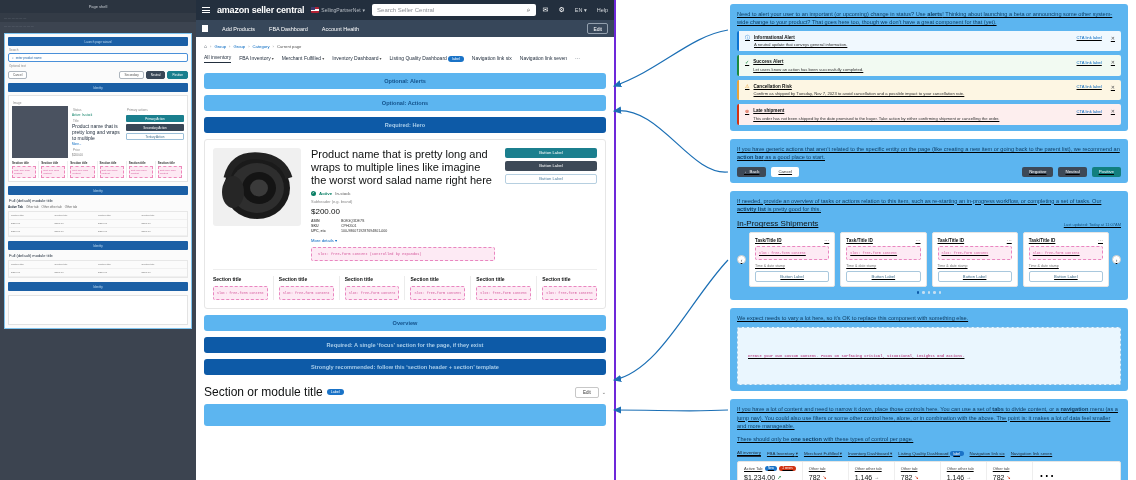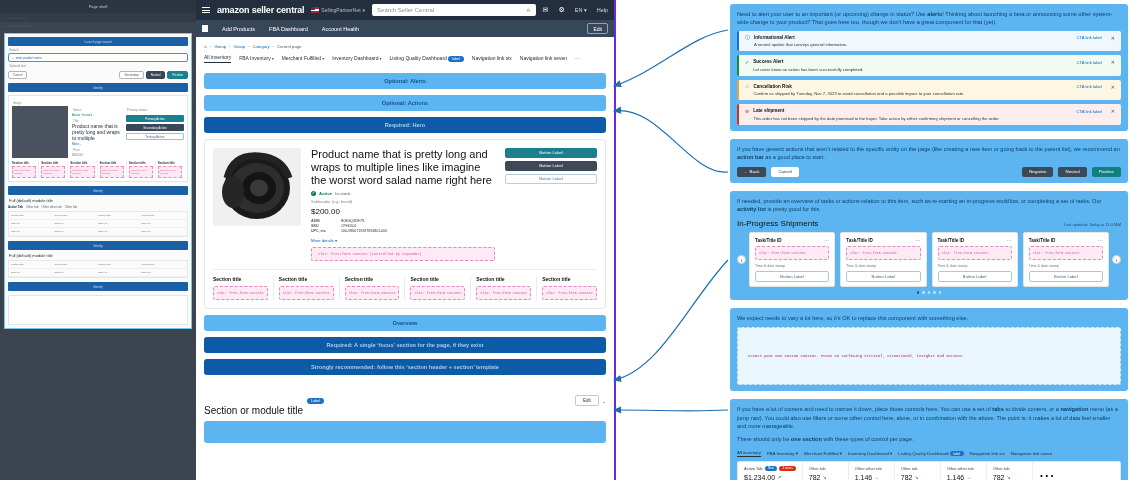--- a/index.html
+++ b/index.html
@@ -144,34 +144,35 @@
   .hb.dark { background:#3d4957; color:#fff;}
   .hb.white { background:#fff; border:1px solid #b6cfe0; color:#4a7b9d;}
   .sec-grid { display:flex; margin-top:8px; border-top:1px solid #eee; padding-top:6px;}
   .sec-col { flex:1; padding:0 5px; border-right:1px solid #ececec;}
   .sec-col:first-child { padding-left:0;}
   .sec-col:last-child { border-right:none; padding-right:0;}
   .sec-col h4 { font-size:5px; color:#0f1111; font-weight:bold; margin-bottom:4px;}
   .sec-slot { border:1px dashed #e986c0; background:#fdeaf4; color:#d4559a;
     font-family:"Liberation Mono", monospace; font-size:3.4px; padding:4px 3px; border-radius:2px; line-height:1.4;}
   .mod-title-row { display:flex; align-items:center; margin-top:10px; }
-  .mod-title { font-size:10px; color:#0f1111;margin-top:20px;}
+  .mod-title { font-size:12px; color:#0f1111;}
   .mod-ctrl { margin-left:auto; display:flex; align-items:center; gap:3px;}
   .mod-edit { font-size:4.5px; border:1px solid #c7c7c7; background:#fff; border-radius:2px; padding:2px 7px; color:#333;}
   .mod-chev { font-size:5px; color:#555;}
 
   
   .right {
     position: absolute; left: 616px; top: 0;
     width: 520px; height: 480px;
     background: #fff; overflow:hidden;
   }
   .note {
     background:#5cb5f0; border-radius:3px; padding:6px 7px; margin:4px 8px 4px 82px;
     position:relative;
+    text-decoration:underline;
   }
   .note p { font-size:5.6px; color:#0e3f66; line-height:1.5;}
   .note p b { font-weight:bold; }
   .alert {
     background:#fff; border-left:2.5px solid #888; border-radius:2px;
     margin-top:4px; padding:4px 6px; display:flex; align-items:flex-start; gap:4px;
   }
   .alert .ico { font-size:5px; line-height:1; margin-top:0.5px;}
   .alert .body { flex:1; }
   .alert .ttl { font-size:4.6px; font-weight:bold; color:#0f1111;}

